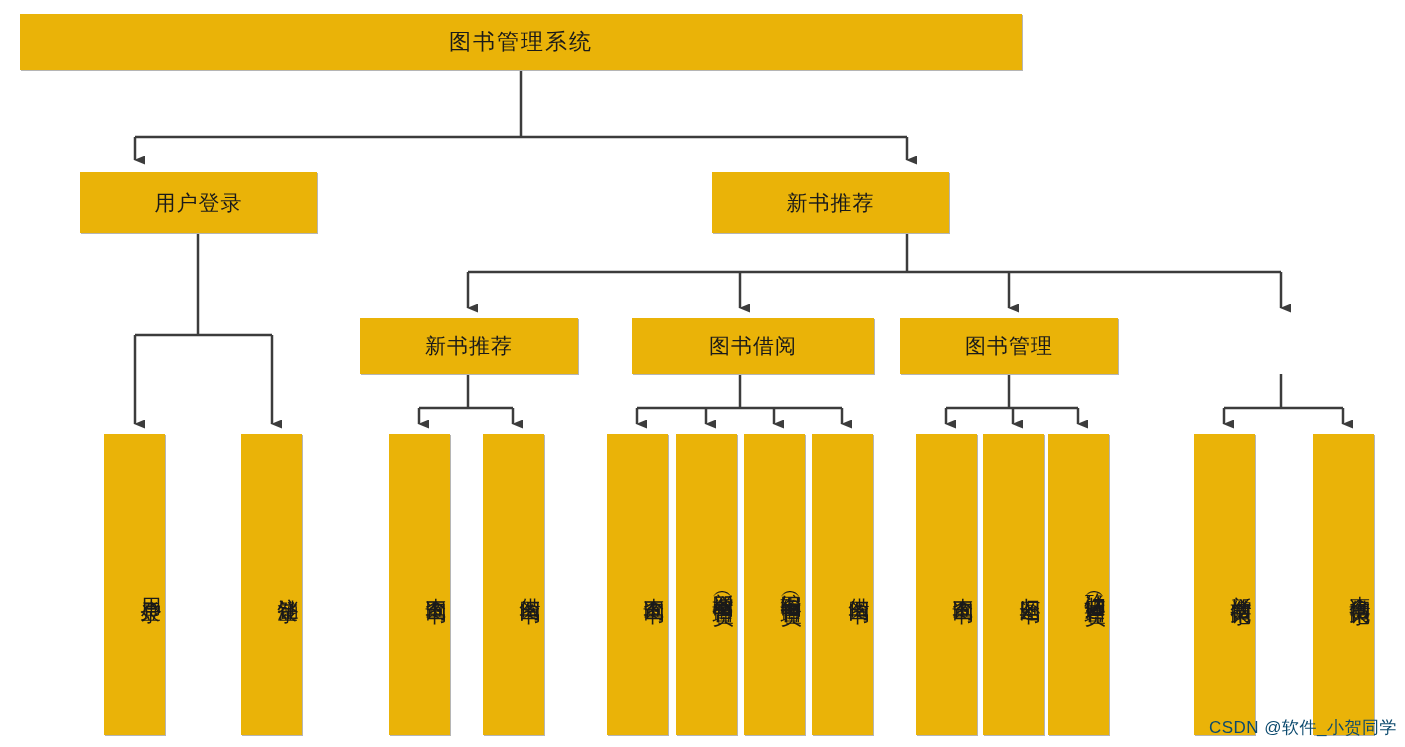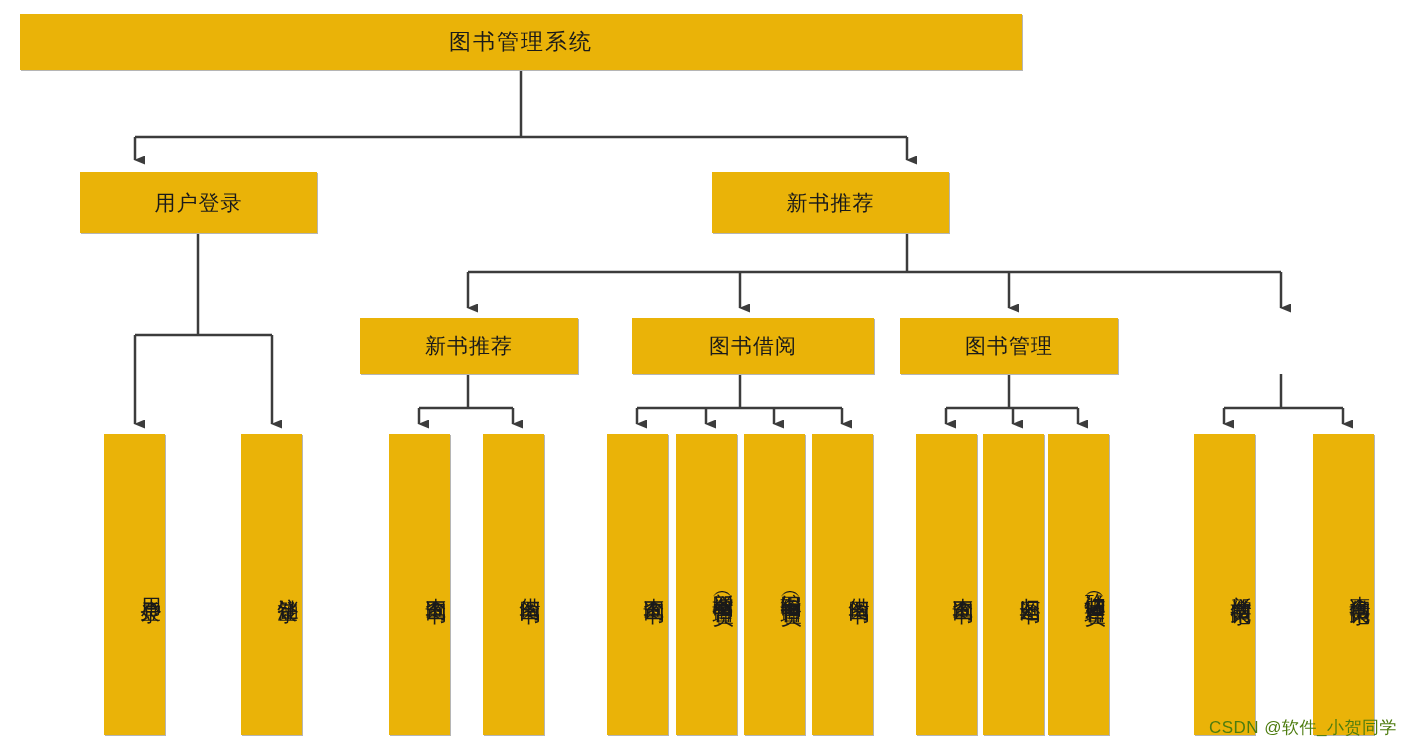--- a/index.html
+++ b/index.html
@@ -7,21 +7,21 @@
   #stage{position:relative;width:1405px;height:747px;overflow:hidden;background:#fff;}
   svg#edges{position:absolute;left:0;top:0;width:1405px;height:747px;}
   .node{position:absolute;box-sizing:border-box;background:#eab308;
         border:2px solid #eab308;display:flex;align-items:center;justify-content:center;
         color:#1a1a1a;box-shadow:1px 1px 0 #b5b5b5;}
   .node.h{font-size:21px;letter-spacing:1px;}
   .node.title{font-size:22px;letter-spacing:2px;}
   .node.v{writing-mode:vertical-rl;text-orientation:upright;font-size:21px;
           line-height:1.18;letter-spacing:2px;padding:8px 0;align-items:flex-start;
           justify-content:center;white-space:nowrap;}
-  .wm{position:absolute;right:8px;bottom:8px;color:#4d7c0f;font-size:17px;
+  .wm{position:absolute;right:8px;bottom:8px;color:#0c4a6e;font-size:17px;
       letter-spacing:.5px;white-space:nowrap;}
 </style>
 </head>
 <body>
 
 <div id="stage">
 
   <svg id="edges" viewBox="0 0 1405 747" xmlns="http://www.w3.org/2000/svg">
     <defs>
       <marker id="arw" markerWidth="9" markerHeight="11" refX="4.5" refY="10" orient="auto" markerUnits="userSpaceOnUse">

